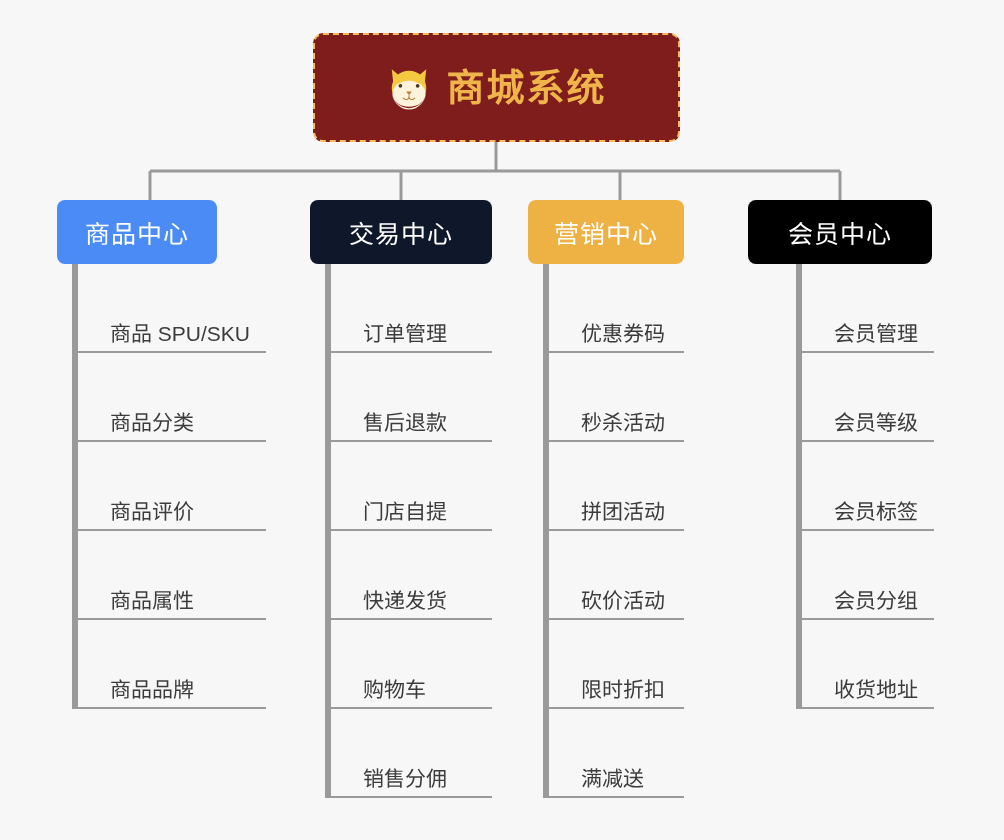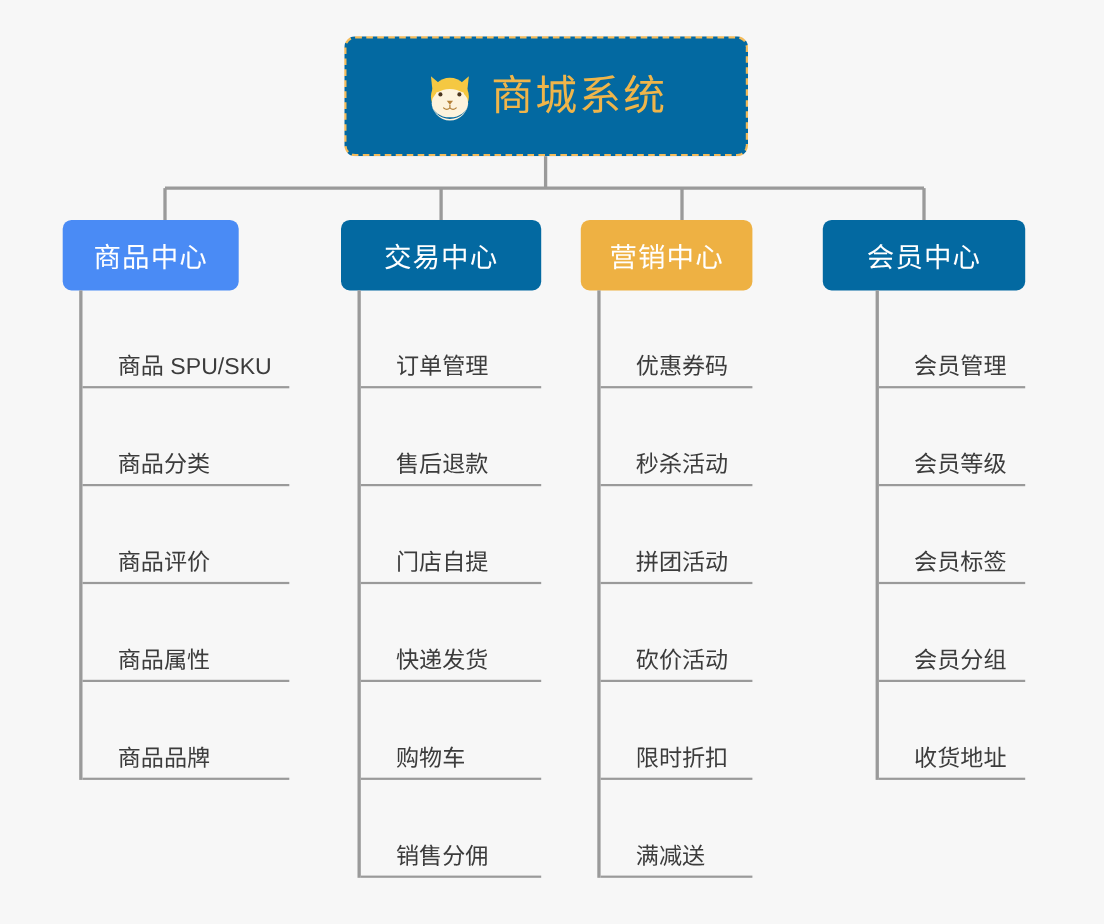--- a/index.html
+++ b/index.html
@@ -83,21 +83,21 @@
     color: #ffffff;
     font-size: 25px;
     letter-spacing: 1px;
     white-space: nowrap;
   }
 
   .children {
     position: relative;
     margin-left: 15px;
     padding-top: 0;
-    border-left: 3px solid #1d4ed8;
+    border-left: 6px solid #1d4ed8;
   }
   .child-item {
     box-sizing: border-box;
     height: 89px;
     position: relative;
     display: flex;
     align-items: flex-end;
     border-bottom: 2px solid #9a9a9a;
   }
   .child-label {
@@ -106,21 +106,21 @@
     white-space: nowrap;
     padding: 0 16px 7px 32px;
     line-height: 1;
   }
 </style>
 </head>
 <body style="background: rgb(247, 247, 247);">
 
 <div id="mindmap">
 
-  <div class="root-node" style="background: #0369a1; border-color: rgb(243, 187, 91); border-style: dashed;">
+  <div class="root-node" style="background: #7f1d1d; border-color: rgb(243, 187, 91); border-style: dashed; font-weight: bold;">
     <svg class="root-icon" viewBox="0 0 64 64" aria-hidden="true">
       <path d="M8 6 L10 24 L20 16 Z" fill="#f5c842"></path>
       <path d="M56 6 L54 24 L44 16 Z" fill="#f5c842"></path>
       <ellipse cx="32" cy="32" rx="24" ry="24" fill="#f5c842"></ellipse>
       <path d="M8 36 A24 24 0 0 0 56 36 A24 26 0 0 1 8 36 Z" fill="#fdf3dd"></path>
       <ellipse cx="32" cy="40" rx="23" ry="18" fill="#fdf3dd"></ellipse>
       <rect x="14" y="26" width="14" height="6" rx="3" fill="#fdf3dd"></rect>
       <rect x="36" y="26" width="14" height="6" rx="3" fill="#fdf3dd"></rect>
       <ellipse cx="20" cy="29" rx="2.6" ry="2.6" fill="#4a3520"></ellipse>
       <ellipse cx="44" cy="29" rx="2.6" ry="2.6" fill="#4a3520"></ellipse>
@@ -162,21 +162,21 @@
         <div class="child-item">
             <span class="child-label">商品属性</span>
           </div>
         <div class="child-item">
             <span class="child-label">商品品牌</span>
           </div>
       </div>
     </div>
 
     <div class="column" id="col-1" style="left: 310px;">
-      <div class="cat-box" id="cat-1" style="width: 182px; background: #0369a1; color: rgb(255, 255, 255);">
+      <div class="cat-box" id="cat-1" style="width: 182px; background: #0f172a; color: rgb(255, 255, 255);">
         <span>交易中心</span>
       </div>
       <div class="children" style="border-left-color: rgb(154, 154, 154);">
         <div class="child-item">
             <span class="child-label">订单管理</span>
           </div>
         <div class="child-item">
             <span class="child-label">售后退款</span>
           </div>
         <div class="child-item">
@@ -214,21 +214,21 @@
         <div class="child-item">
             <span class="child-label">限时折扣</span>
           </div>
         <div class="child-item">
             <span class="child-label">满减送</span>
           </div>
       </div>
     </div>
 
     <div class="column" id="col-3" style="left: 748px;">
-      <div class="cat-box" id="cat-3" style="width: 184px; background: #0369a1; color: rgb(255, 255, 255);">
+      <div class="cat-box" id="cat-3" style="width: 184px; background: #000000; color: rgb(255, 255, 255);">
         <span>会员中心</span>
       </div>
       <div class="children" style="border-left-color: rgb(154, 154, 154); margin-left: 48px;">
         <div class="child-item">
             <span class="child-label">会员管理</span>
           </div>
         <div class="child-item">
             <span class="child-label">会员等级</span>
           </div>
         <div class="child-item">

